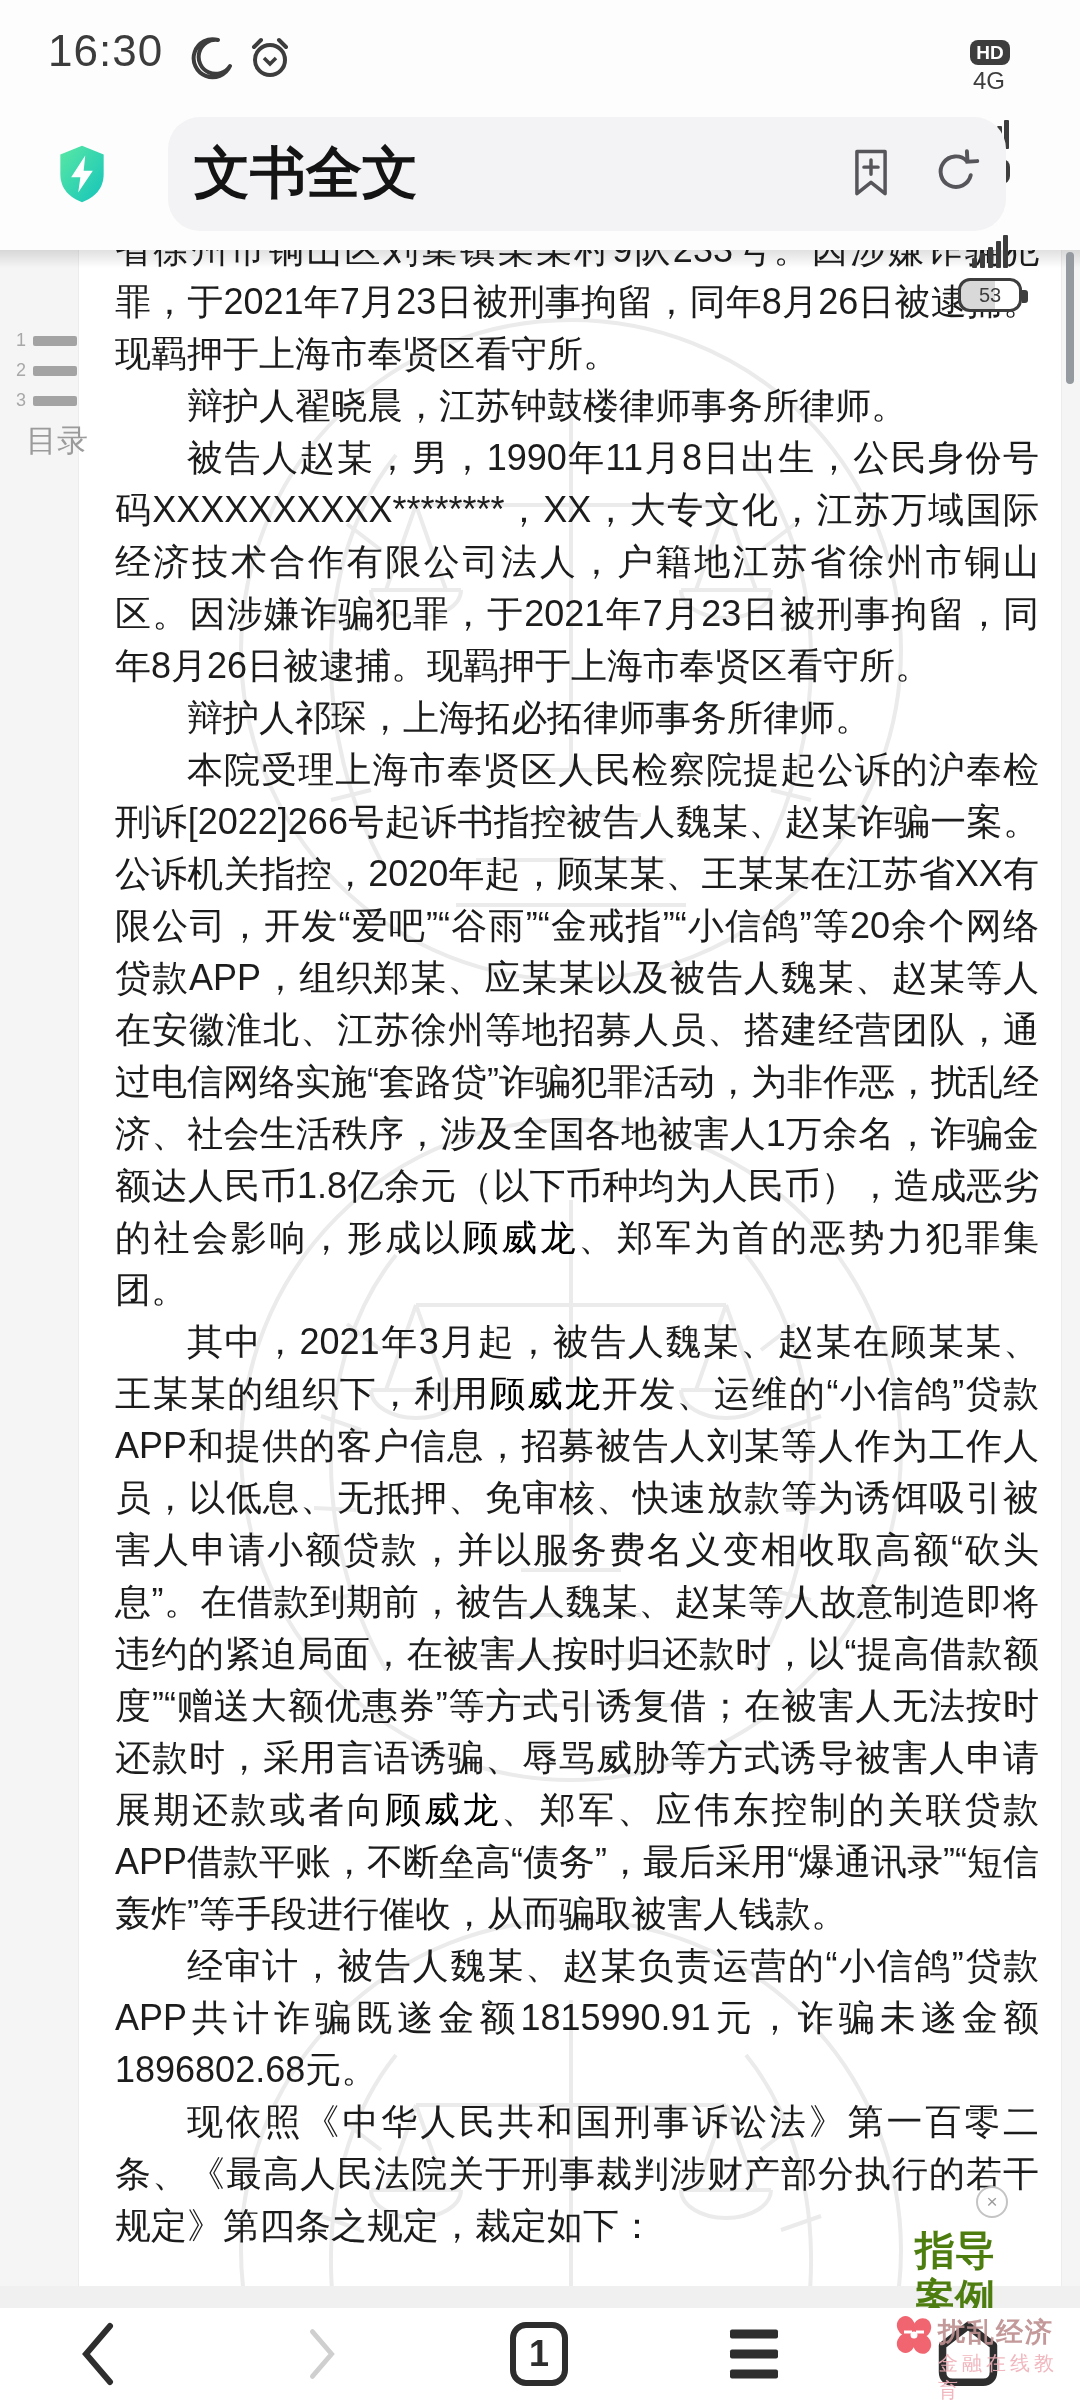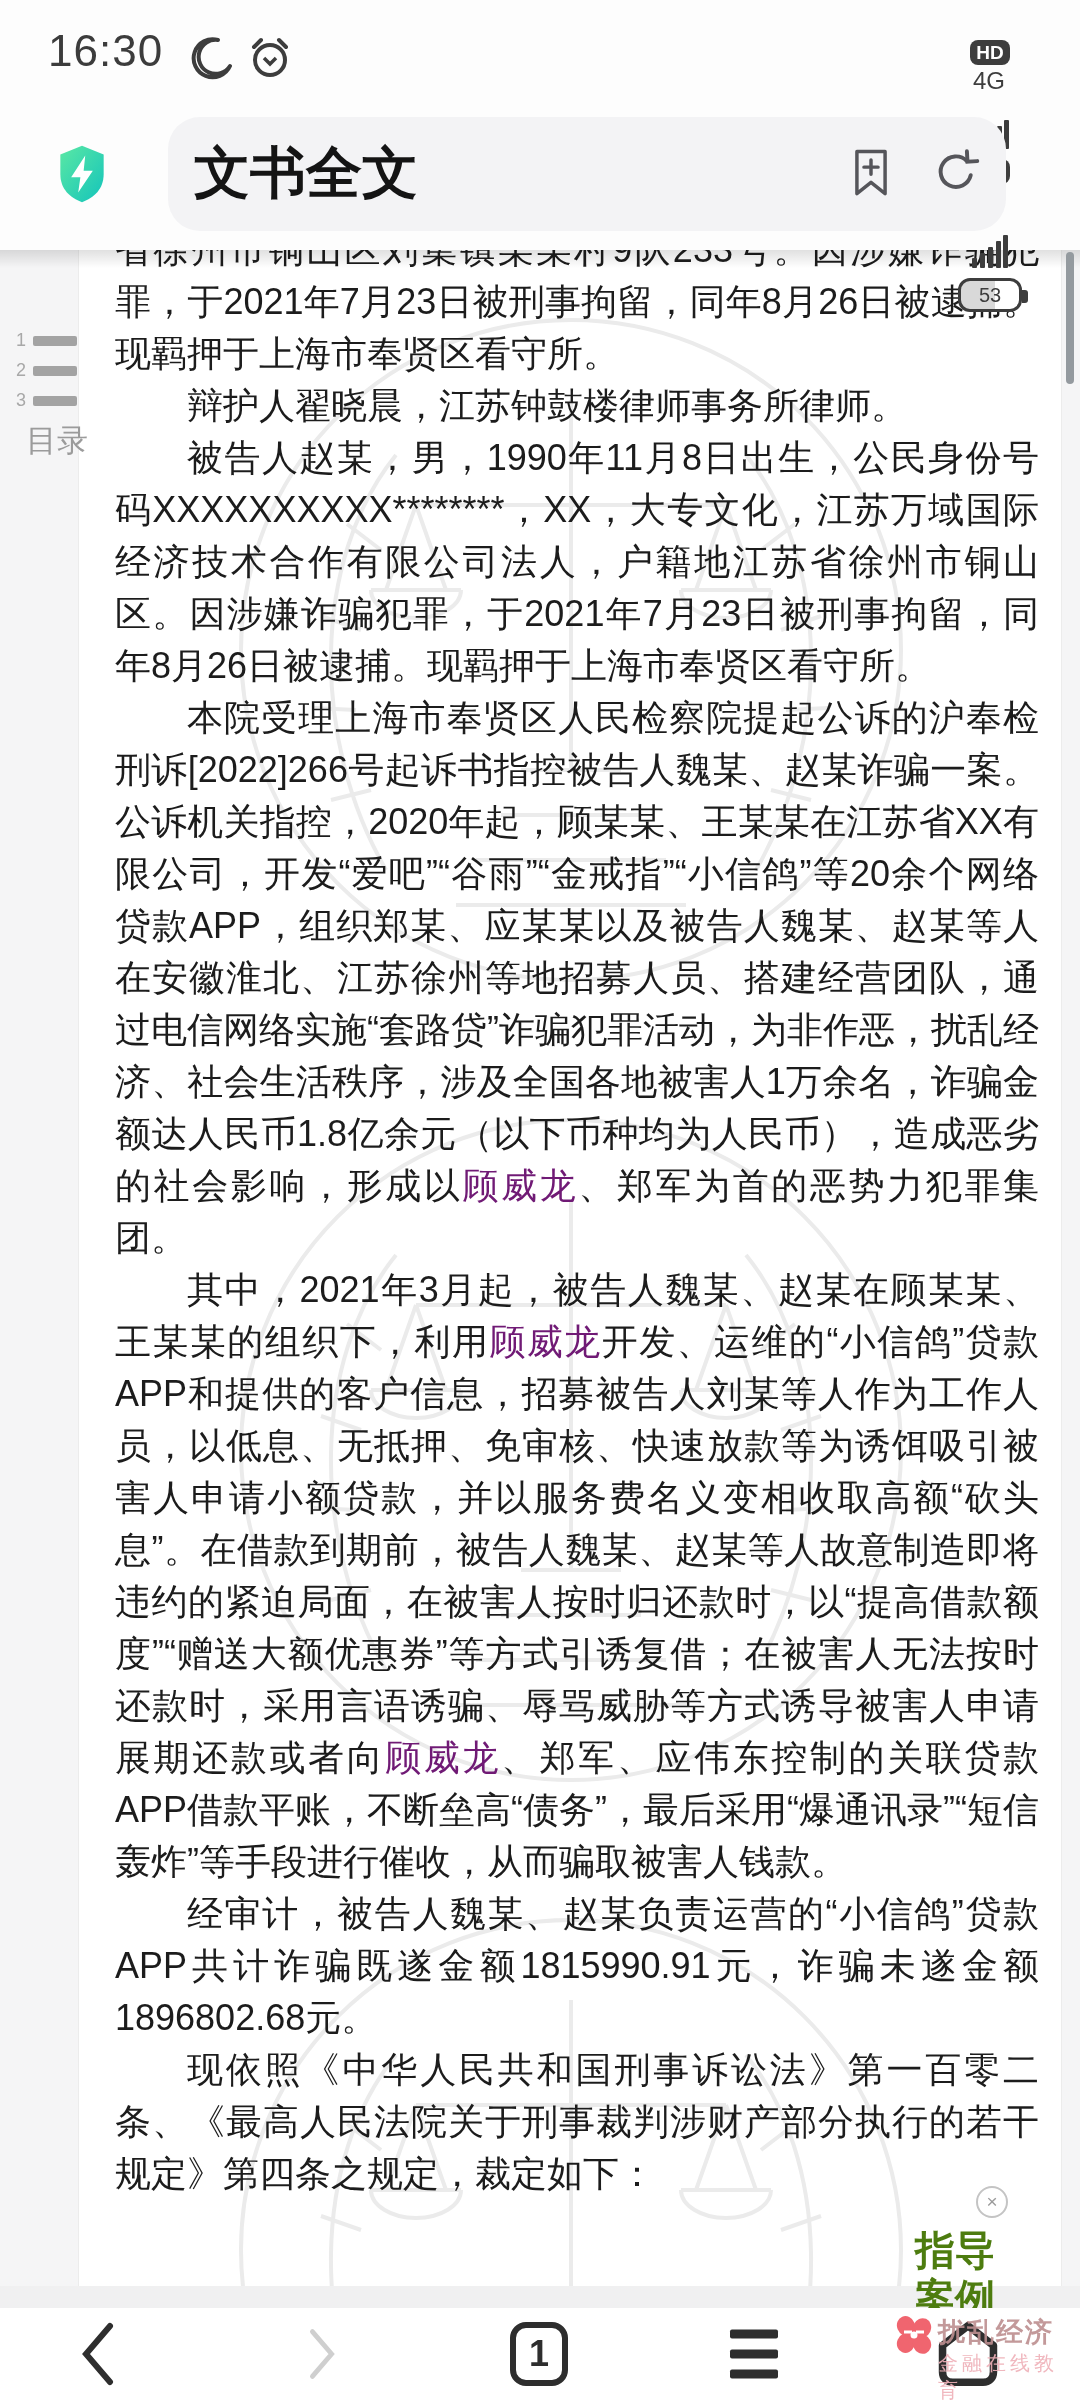--- a/index.html
+++ b/index.html
@@ -28,21 +28,21 @@
   .searchtitle { font-size:56px; font-weight:bold; color:#141414; flex:1; }
   .pill-icons { display:flex; gap:38px; align-items:center; }
   .topshadow { position:absolute; left:0; top:250px; width:100%; height:18px; background:linear-gradient(to bottom, rgba(0,0,0,.12), rgba(0,0,0,0)); z-index:15; }
   
   .sheet { position:absolute; left:78px; top:250px; width:984px; height:2036px; background:#fff; border-left:1px solid #ececec; border-right:1px solid #ececec; overflow:hidden; z-index:5; }
   .watermark { position:absolute; left:0; top:0; z-index:0; }
   .doc { position:relative; z-index:1; padding:0 22px 0 36px; font-size:36px; line-height:52px; text-align:justify; color:#1c1c1c; }
   .doc p { text-indent:2em; }
   .doc p.noindent { text-indent:0; }
   .doc p.clipped { margin-top:-26px; }
-  .hl { color:#701a75; }
+  .hl { color:#000000; }
   
   .toc { position:absolute; left:10px; top:330px; width:90px; z-index:8; cursor:pointer; }
   .toc-row { display:flex; align-items:center; margin-bottom:9px; }
   .toc-num { width:16px; font-size:18px; color:#a8a8a8; text-align:right; }
   .toc-bar { width:44px; height:10px; background:#a3a3a3; border-radius:2px; margin-left:7px; }
   .toc-label { font-size:31px; color:#9b9b9b; margin:4px 0 0 16px; }
   
   .scroll-thumb { position:absolute; left:1066px; top:252px; width:8px; height:132px; background:#949a9f; border-radius:4px; z-index:25; }
   
   .guide { position:absolute; left:900px; top:2186px; width:110px; z-index:18; }
@@ -162,20 +162,21 @@
       </g>
     </defs>
     <use href="#emblem" transform="translate(132,20)"></use>
     <use href="#emblem" transform="translate(132,820)"></use>
     <use href="#emblem" transform="translate(132,1620)"></use>
   </svg>
   <div class="doc">
       <p class="noindent clipped"><span>省徐州市铜山区刘集镇某某村9队233号。因涉嫌诈骗犯罪，于2021年7月23日被刑事拘留，同年8月26日被逮捕。现羁押于上海市奉贤区看守所。</span></p>
       <p><span>辩护人翟晓晨，江苏钟鼓楼律师事务所律师。</span></p>
       <p><span>被告人赵某，男，1990年11月8日出生，公民身份号码XXXXXXXXXX********，XX，大专文化，江苏万域国际经济技术合作有限公司法人，户籍地江苏省徐州市铜山区。因涉嫌诈骗犯罪，于2021年7月23日被刑事拘留，同年8月26日被逮捕。现羁押于上海市奉贤区看守所。</span></p>
+      <p><span>辩护人祁琛，上海拓必拓律师事务所律师。</span></p>
       <p><span>本院受理上海市奉贤区人民检察院提起公诉的沪奉检刑诉[2022]266号起诉书指控被告人魏某、赵某诈骗一案。公诉机关指控，2020年起，顾某某、王某某在江苏省XX有限公司，开发“爱吧”“谷雨”“金戒指”“小信鸽”等20余个网络贷款APP，组织郑某、应某某以及被告人魏某、赵某等人在安徽淮北、江苏徐州等地招募人员、搭建经营团队，通过电信网络实施“套路贷”诈骗犯罪活动，为非作恶，扰乱经济、社会生活秩序，涉及全国各地被害人1万余名，诈骗金额达人民币1.8亿余元（以下币种均为人民币），造成恶劣的社会影响，形成以</span><span class="hl">顾威龙</span><span>、郑军为首的恶势力犯罪集团。</span></p>
       <p><span>其中，2021年3月起，被告人魏某、赵某在顾某某、王某某的组织下，利用</span><span class="hl">顾威龙</span><span>开发、运维的“小信鸽”贷款APP和提供的客户信息，招募被告人刘某等人作为工作人员，以低息、无抵押、免审核、快速放款等为诱饵吸引被害人申请小额贷款，并以服务费名义变相收取高额“砍头息”。在借款到期前，被告人魏某、赵某等人故意制造即将违约的紧迫局面，在被害人按时归还款时，以“提高借款额度”“赠送大额优惠券”等方式引诱复借；在被害人无法按时还款时，采用言语诱骗、辱骂威胁等方式诱导被害人申请展期还款或者向</span><span class="hl">顾威龙</span><span>、郑军、应伟东控制的关联贷款APP借款平账，不断垒高“债务”，最后采用“爆通讯录”“短信轰炸”等手段进行催收，从而骗取被害人钱款。</span></p>
       <p><span>经审计，被告人魏某、赵某负责运营的“小信鸽”贷款APP共计诈骗既遂金额1815990.91元，诈骗未遂金额1896802.68元。</span></p>
       <p><span>现依照《中华人民共和国刑事诉讼法》第一百零二条、《最高人民法院关于刑事裁判涉财产部分执行的若干规定》第四条之规定，裁定如下：</span></p>
     </div>
 </div>
 
 <div class="toc">
   <div class="toc-row">
     <span class="toc-num">1</span>

